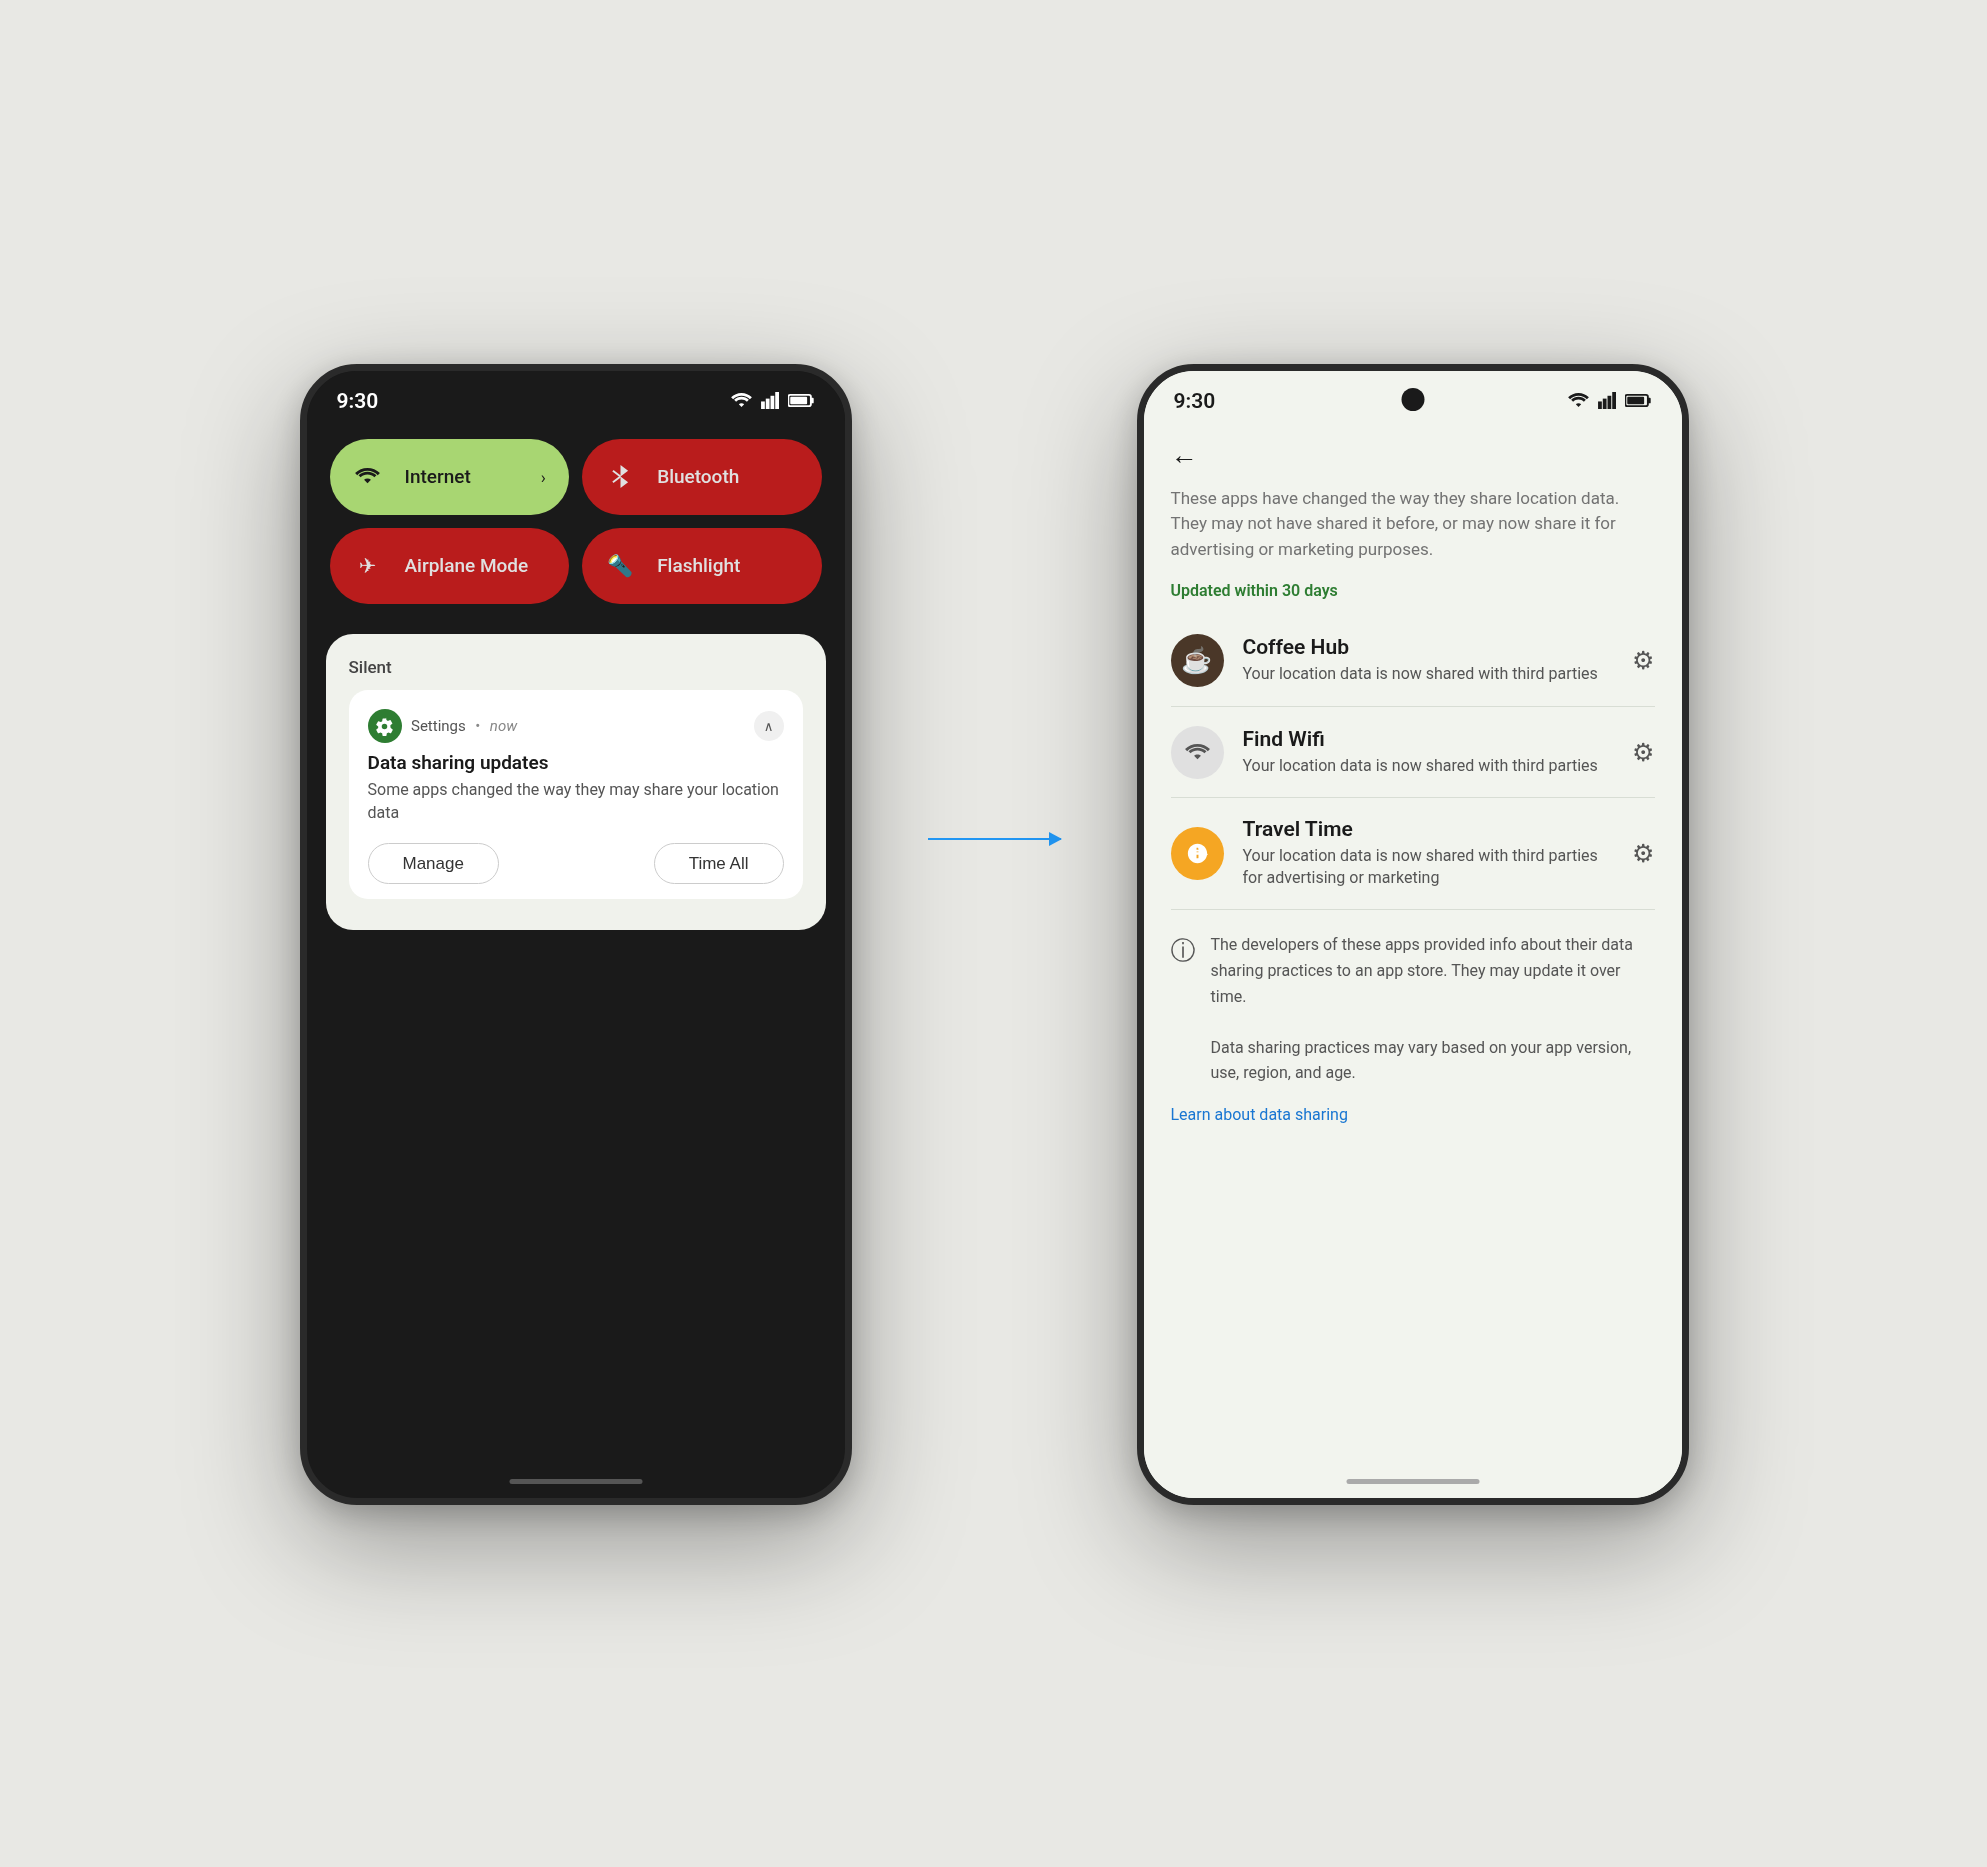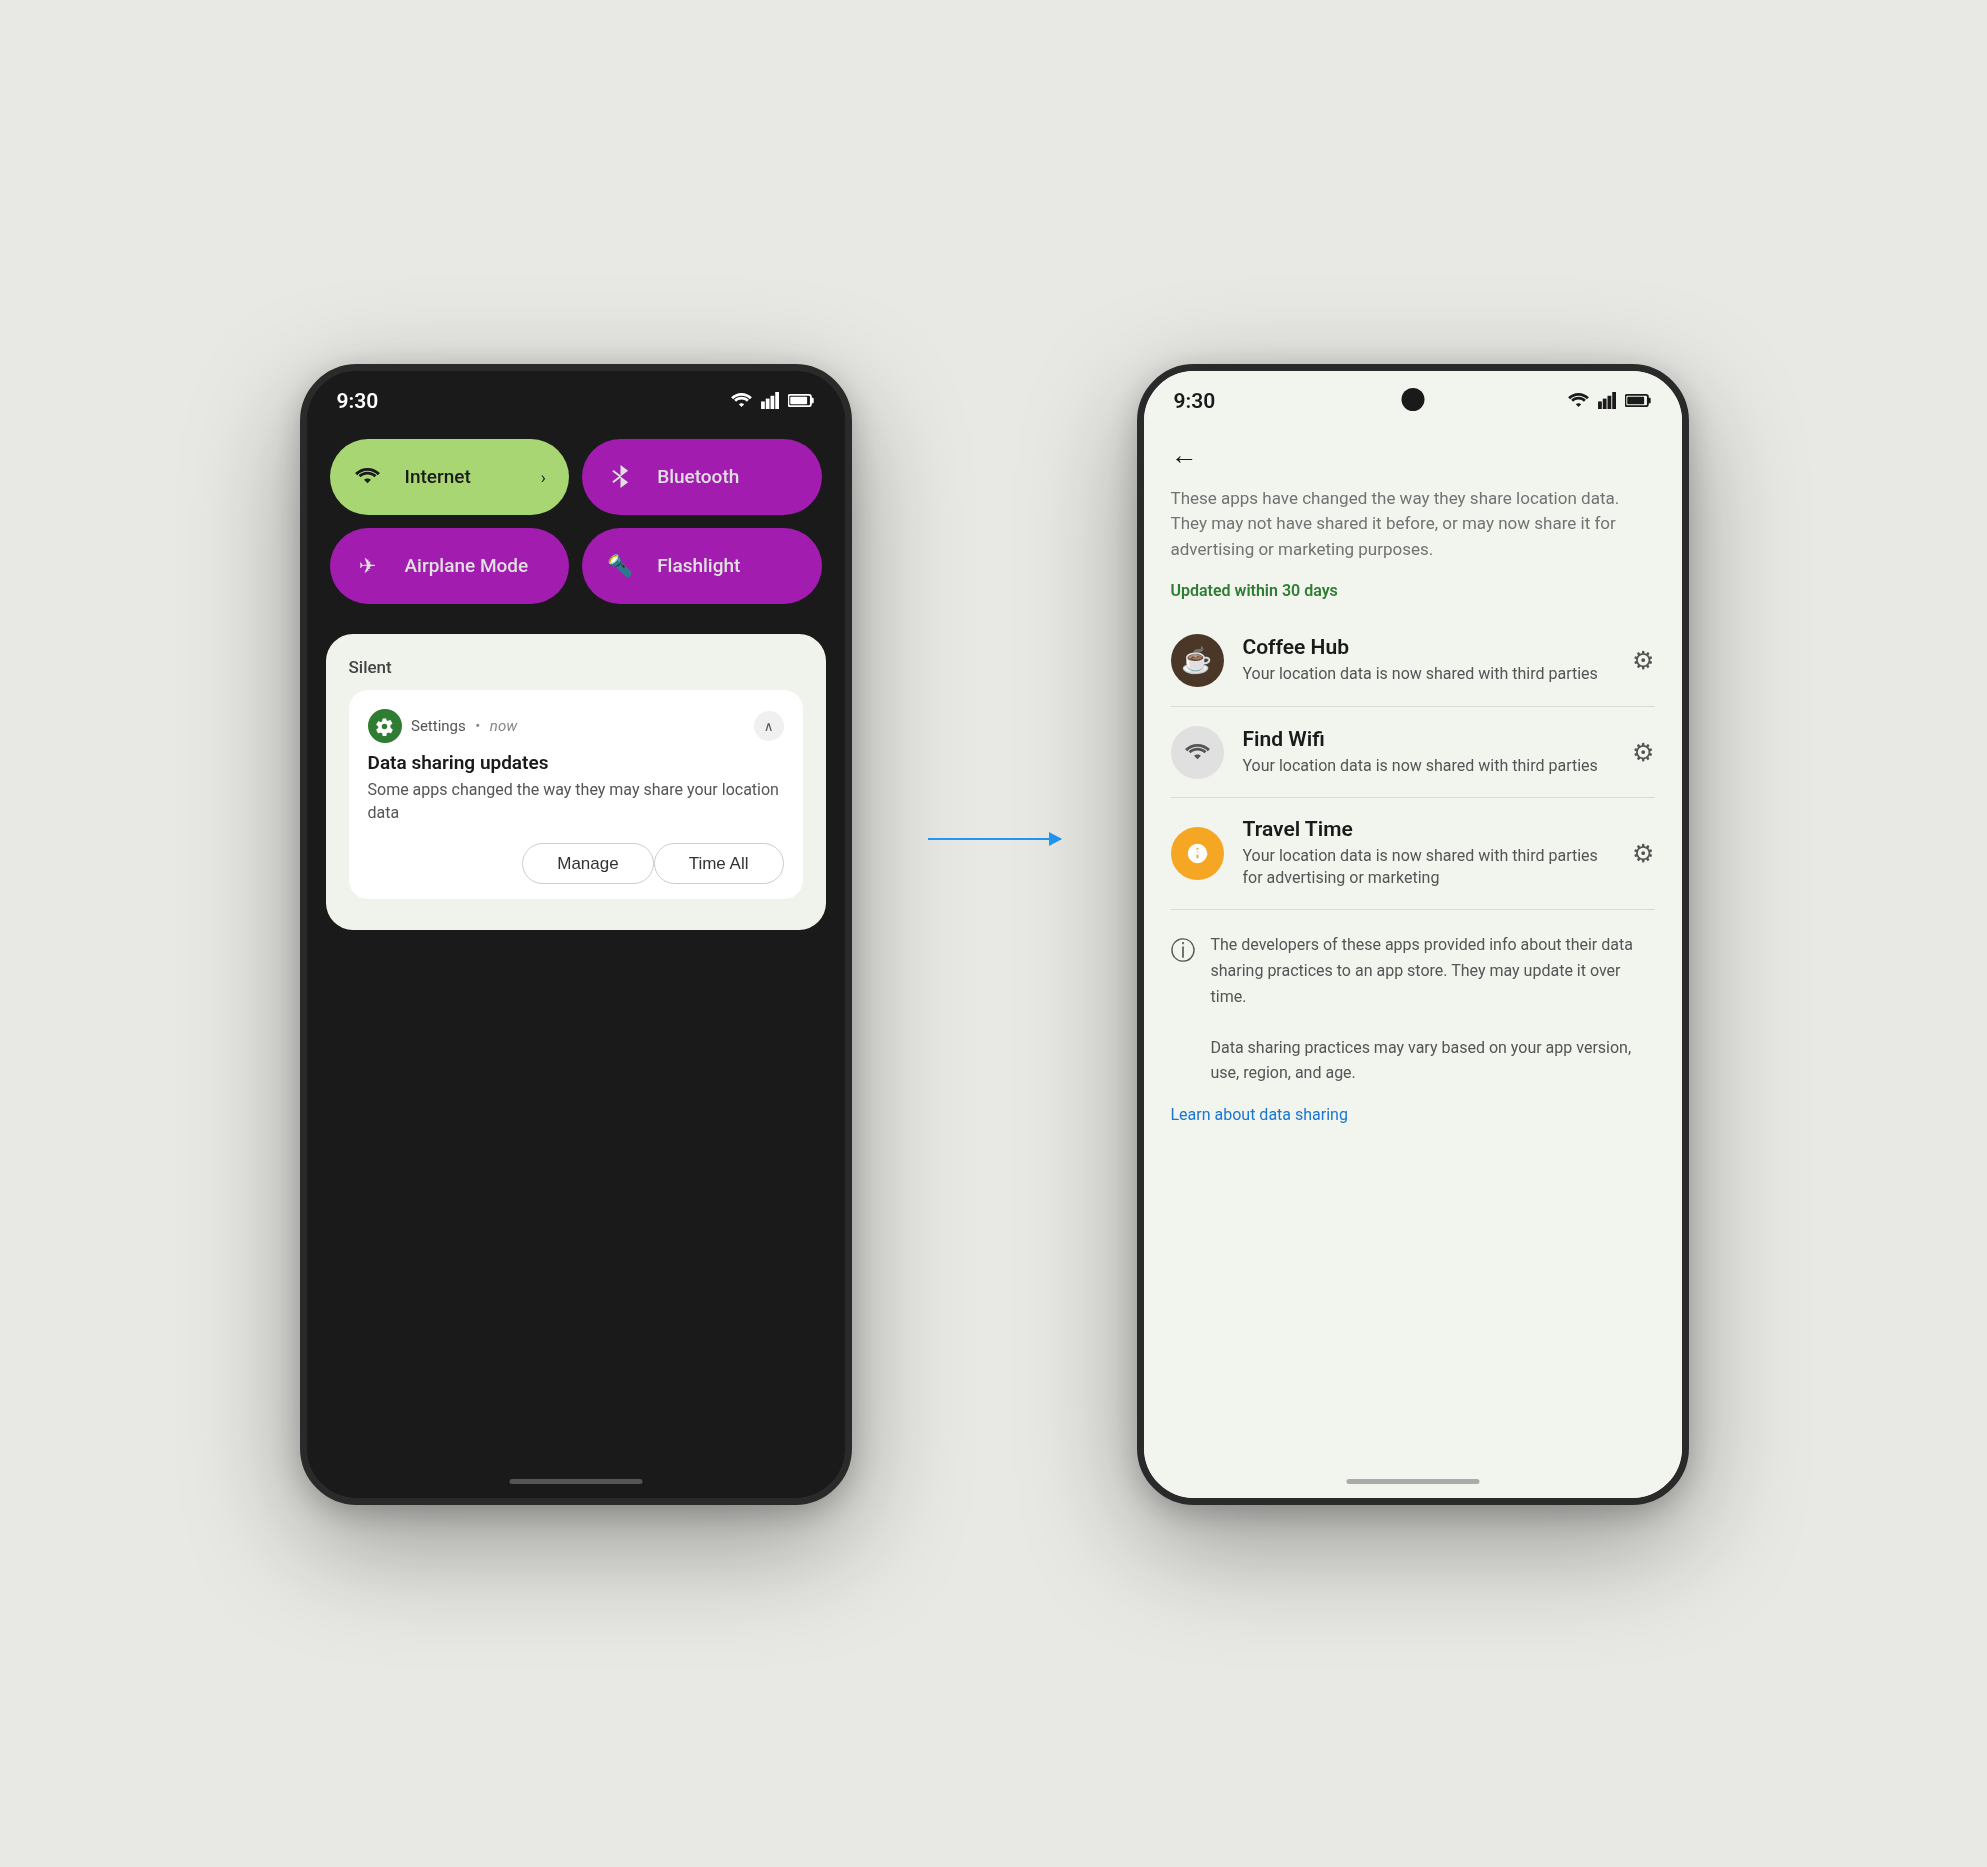--- a/index.html
+++ b/index.html
@@ -87,21 +87,21 @@
       padding: 0 23px;
       gap: 22px;
       cursor: pointer;
     }
 
     .qs-tile-active {
       background: #a8d672;
     }
 
     .qs-tile-inactive {
-      background: #a21caf;
+      background: #b91c1c;
     }
 
     .qs-tile-label {
       font-size: 19px;
       font-weight: 500;
     }
 
     .qs-tile-active .qs-tile-label {
       color: #1a1a1a;
     }
@@ -212,21 +212,21 @@
     }
 
     .notif-body {
       font-size: 16px;
       color: #555;
       line-height: 1.4;
     }
 
     .notif-actions {
       display: flex;
-      justify-content: flex-end;
+      justify-content: space-between;
       margin-top: 19px;
     }
 
     .notif-btn {
       border: 1px solid #ccc;
       border-radius: 57px;
       padding: 9.5px 34px;
       font-size: 17px;
       background: #fff;
       cursor: pointer;

